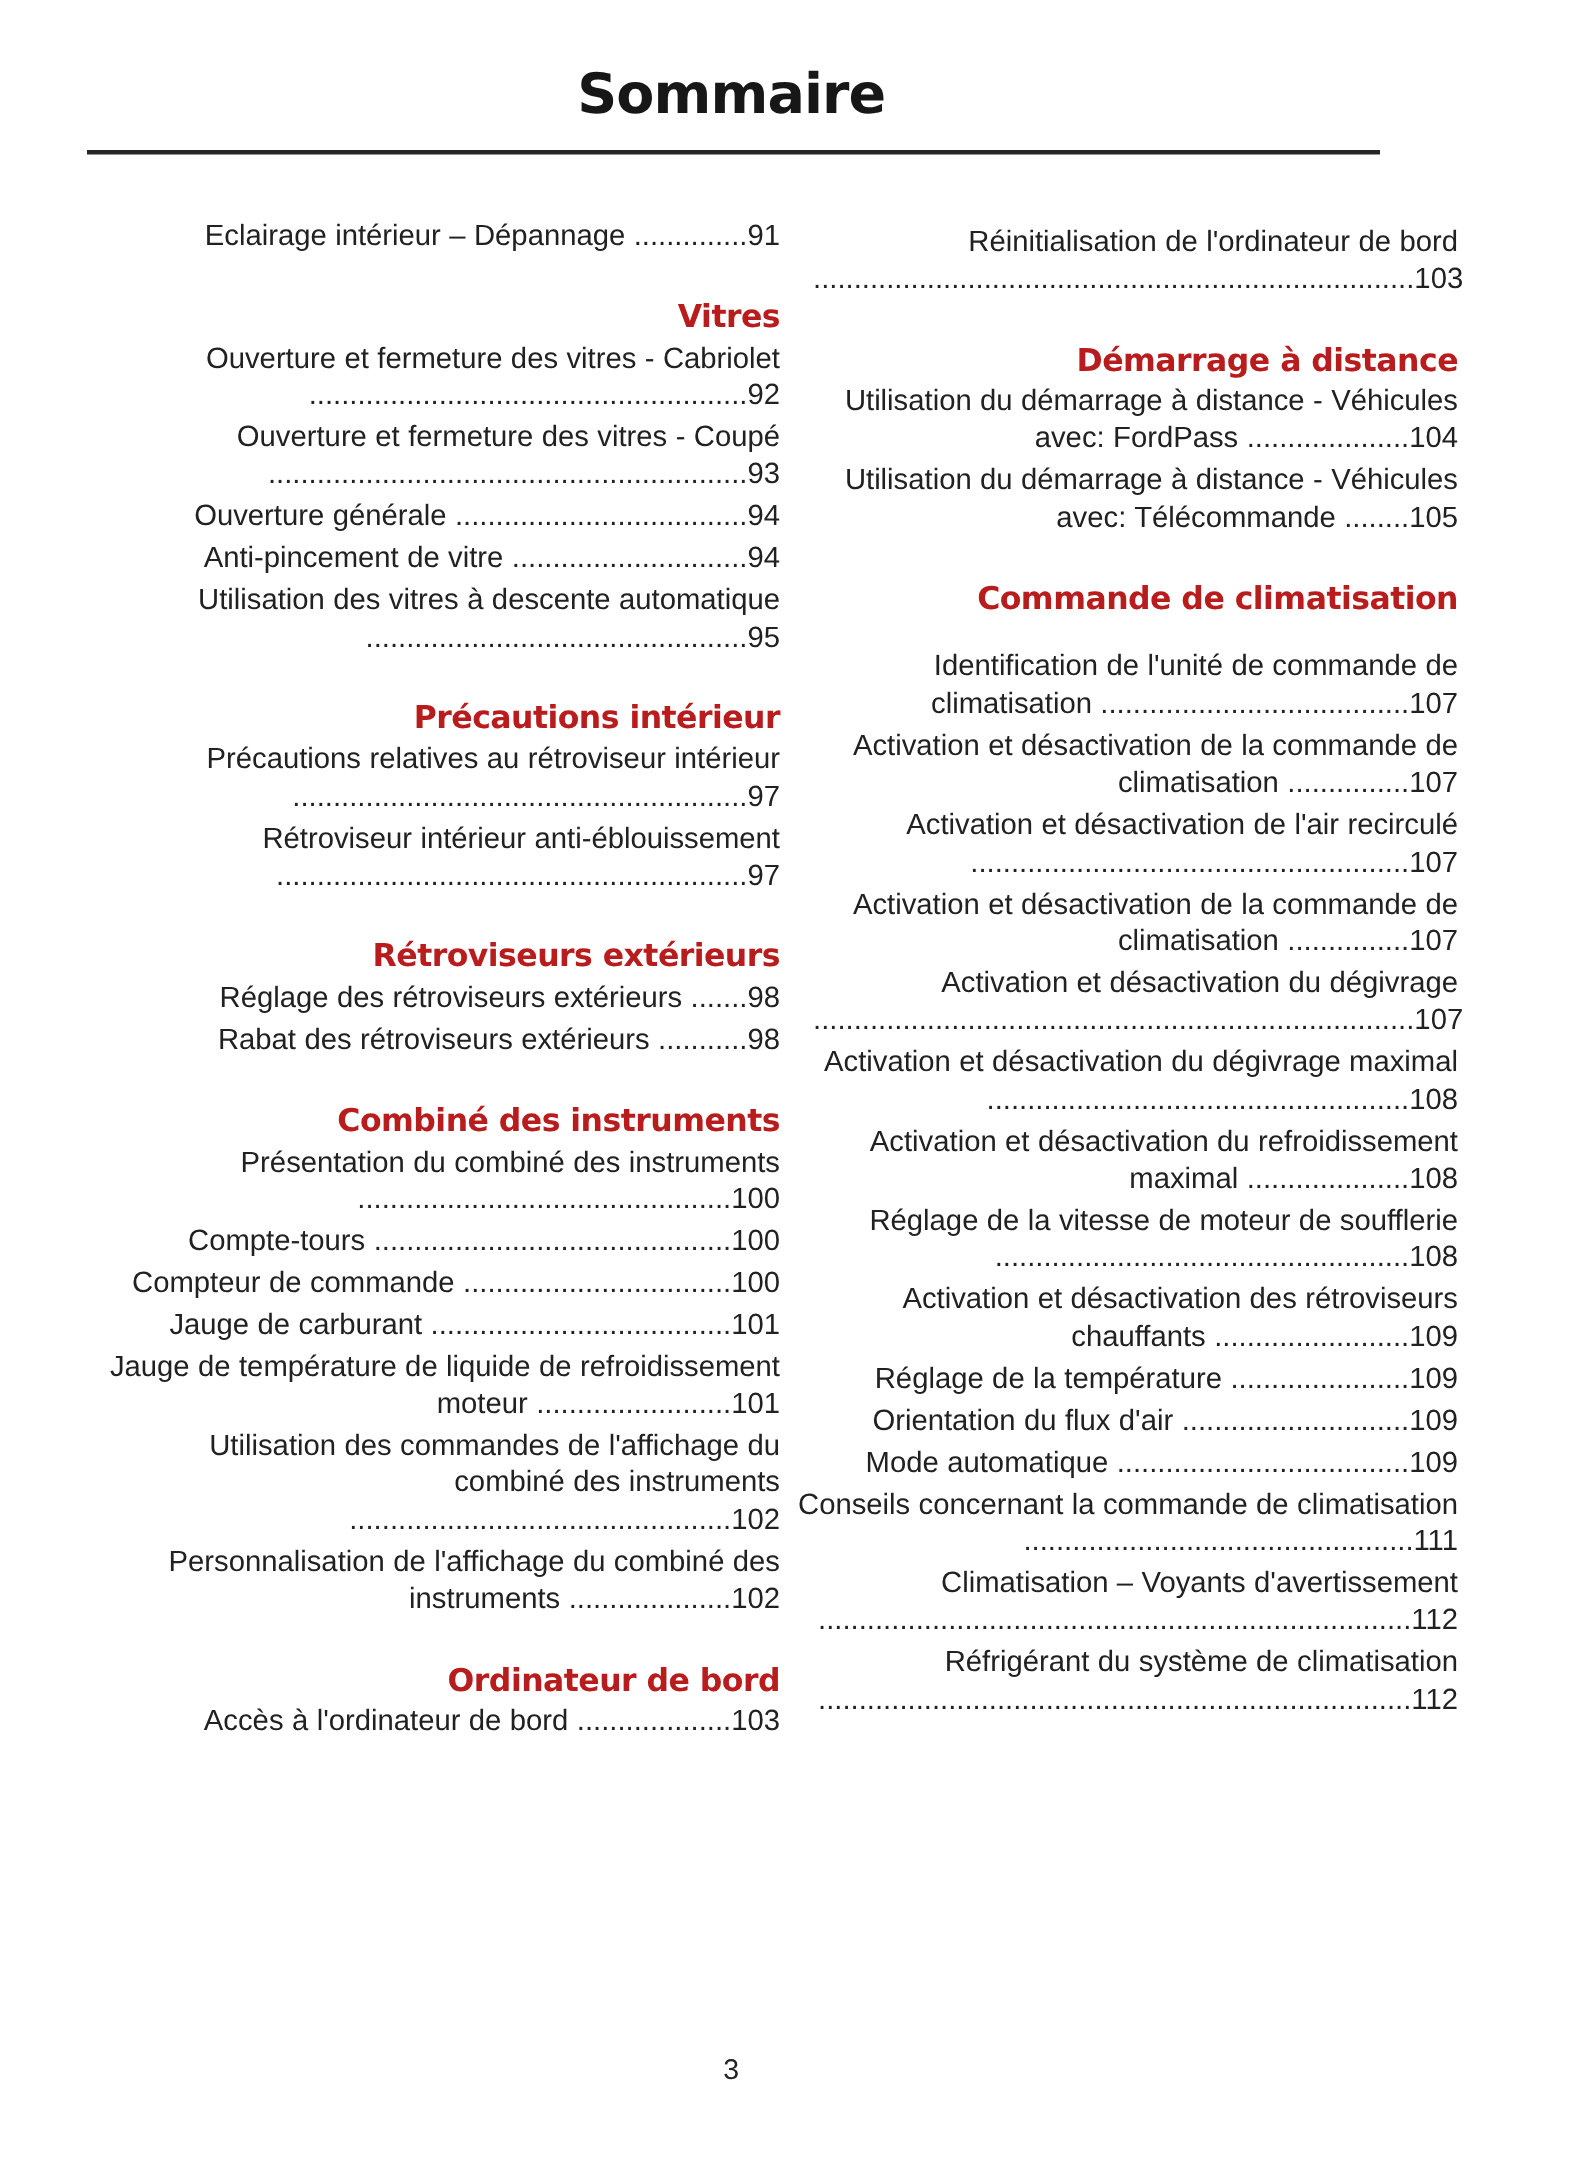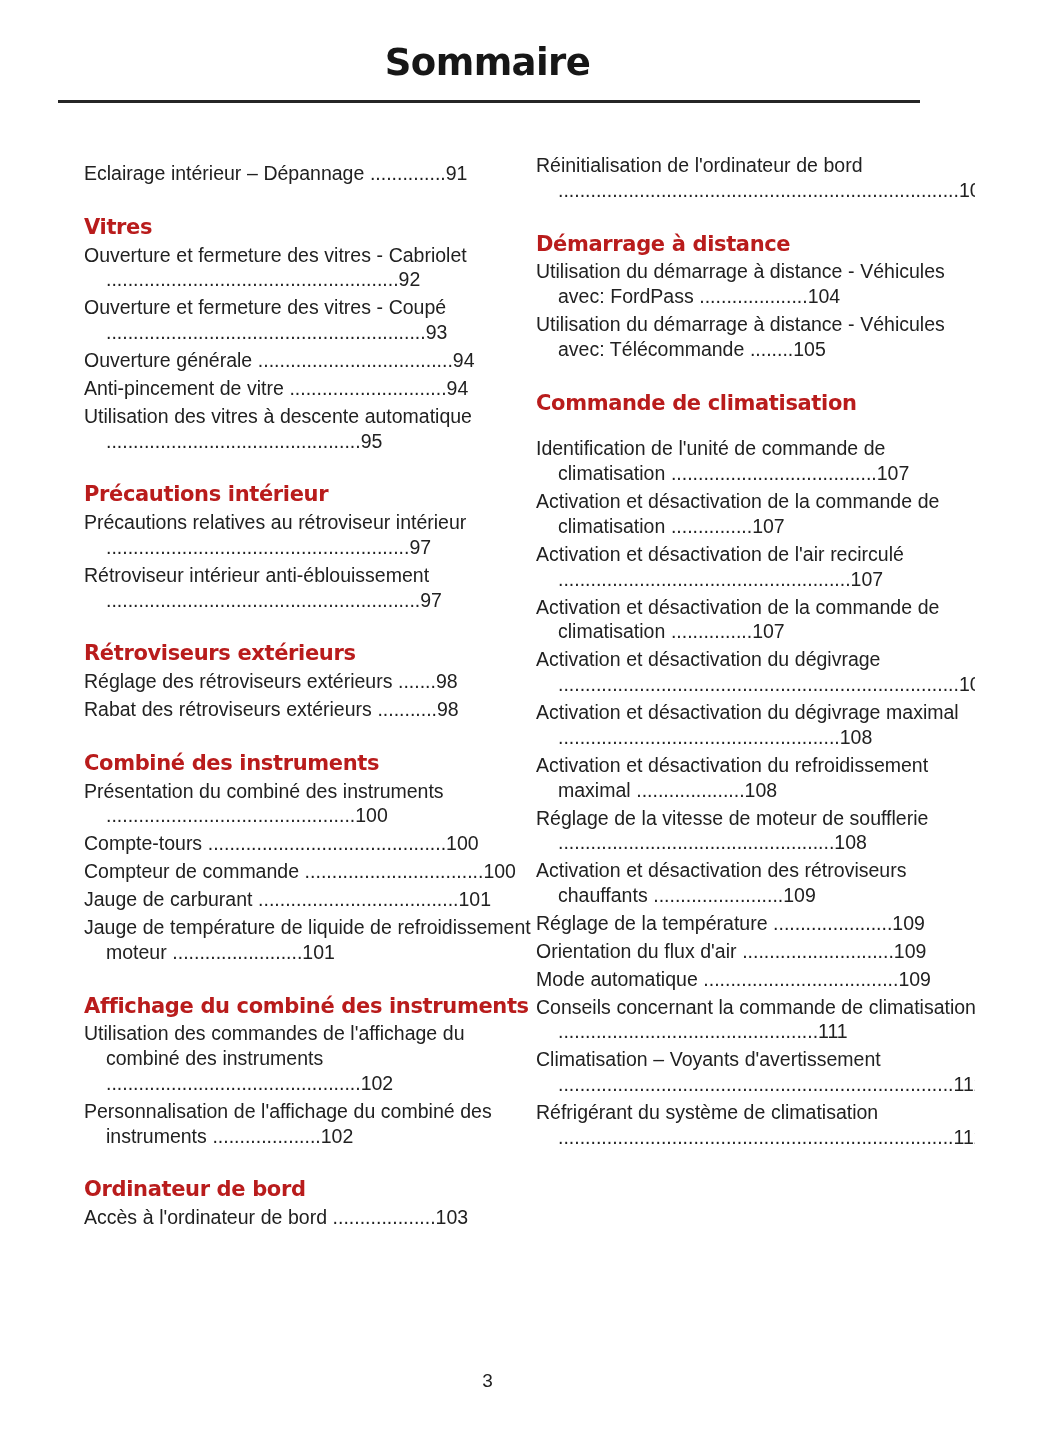--- a/index.html
+++ b/index.html
@@ -37,31 +37,32 @@
   }
   .header-rule {
     margin: 19px 55px 0 58px;
     height: 0;
     border-top: 3px solid #262626;
   }
 
   
   .columns {
     display: flex;
-    margin: 16px;
+    margin: 0;
     padding: 0 55px 0 68px;
     box-sizing: border-box;
     align-items: flex-start;
+    text-align: right;
   }
   .col {
     width: 452px;
     flex: 0 0 452px;
   }
   .col-left { padding-top: 42px; }
-  .col-right { padding-top: 34px; }
+  .col-right { padding-top: 46px; }
 
   
   .section-heading {
     font-family: "DejaVu Sans", sans-serif;
     font-weight: bold;
     font-size: 21px;
     line-height: 1.27;
     letter-spacing: -0.35px;
     color: #b91c1c;
     margin: 0;
@@ -126,21 +127,20 @@
         <div class="entry">Rétroviseur intérieur anti-éblouissement ..........................................................97</div>
         <div class="section-heading heading-gap-before heading-gap-after">Rétroviseurs extérieurs</div>
         <div class="entry">Réglage des rétroviseurs extérieurs .......98</div>
         <div class="entry">Rabat des rétroviseurs extérieurs ...........98</div>
         <div class="section-heading heading-gap-before heading-gap-after">Combiné des instruments</div>
         <div class="entry">Présentation du combiné des instruments ..............................................100</div>
         <div class="entry">Compte-tours  ............................................100</div>
         <div class="entry">Compteur de commande .................................100</div>
         <div class="entry">Jauge de carburant .....................................101</div>
         <div class="entry">Jauge de température de liquide de refroidissement moteur ........................101</div>
-        <div class="section-heading wrap2 heading-gap-before heading-gap-after">Affichage du combiné des instruments</div>
         <div class="entry">Utilisation des commandes de l'affichage du combiné des instruments ...............................................102</div>
         <div class="entry">Personnalisation de l'affichage du combiné des instruments ....................102</div>
         <div class="section-heading heading-gap-before heading-gap-after">Ordinateur de bord</div>
         <div class="entry">Accès à l'ordinateur de bord ...................103</div>
       </div>
     <div class="col col-right" id="col-right">
         <div class="entry">Réinitialisation de l'ordinateur de bord ..........................................................................103</div>
         <div class="section-heading heading-gap-before heading-gap-after">Démarrage à distance</div>
         <div class="entry">Utilisation du démarrage à distance - Véhicules avec: FordPass ....................104</div>
         <div class="entry">Utilisation du démarrage à distance - Véhicules avec: Télécommande ........105</div>

